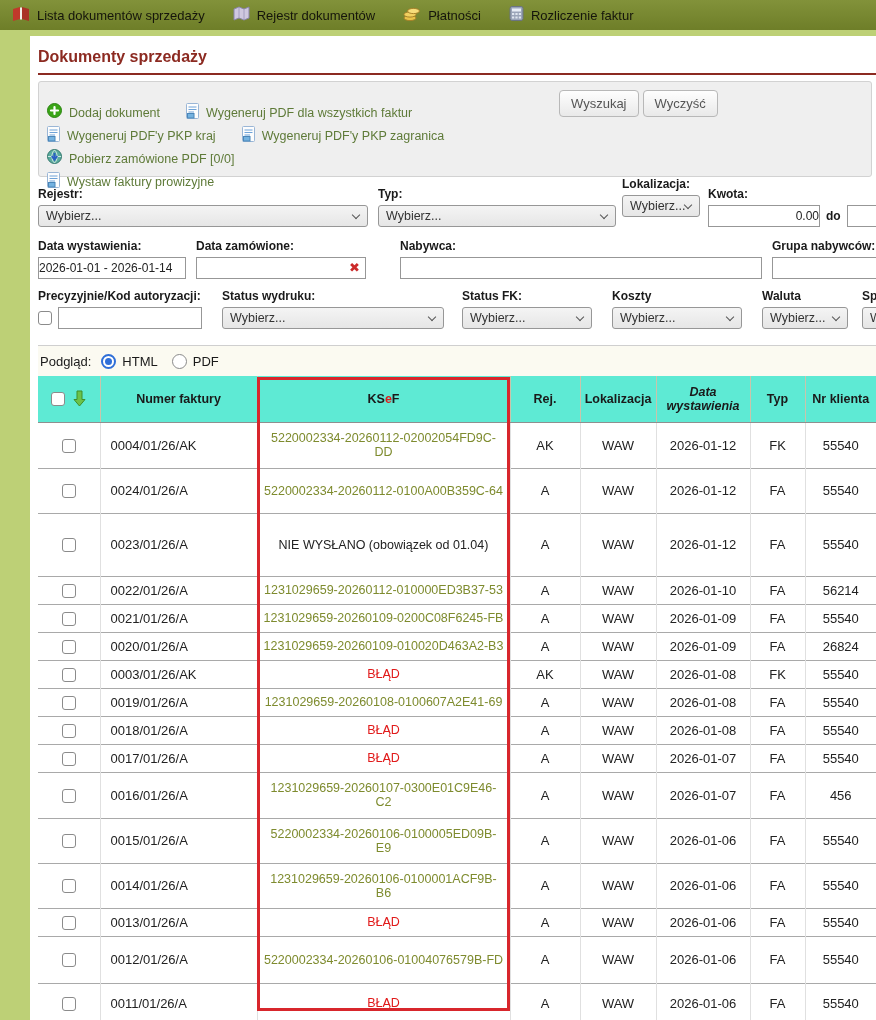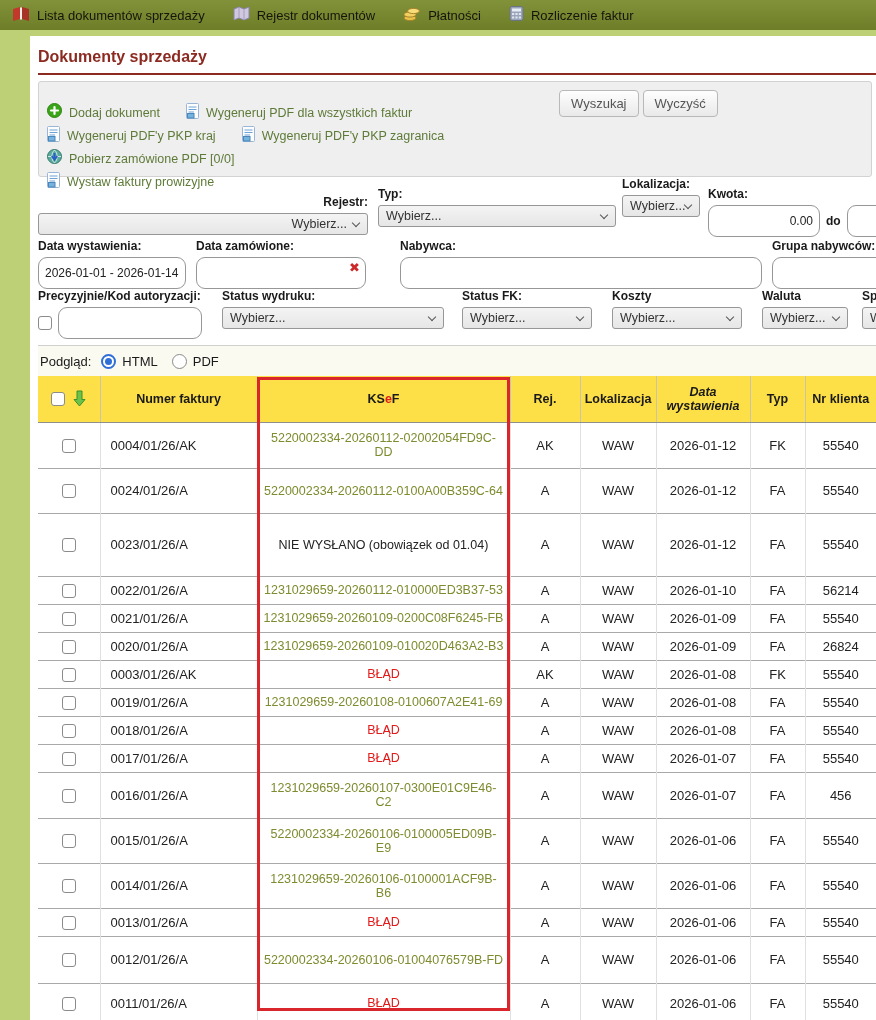--- a/index.html
+++ b/index.html
@@ -34,22 +34,22 @@
 
   
   #filters { position:relative; height:168px; }
   .fg { position:absolute; }
   .fg .flabel { display:block; font-size:12px; font-weight:bold; color:#1a1a1a; margin-bottom:4px; }
   .sel { position:relative; height:22px; background:linear-gradient(#f4f4f4,#e6e6e6);
          border:1px solid #979797; border-radius:3px; font-size:12.5px; color:#333;
          line-height:20px; padding:0 20px 0 7px; cursor:pointer; white-space:nowrap; overflow:hidden; }
   .chev { position:absolute; right:8px; top:6px; width:6px; height:6px;
           border-right:1.5px solid #555; border-bottom:1.5px solid #555; transform:rotate(45deg); }
-  .inp { height:32px; background:#fff; border:1px solid #979797; border-radius:9px;
-         font-family:inherit; font-size:12px; color:#222; padding:0 6px; }
+  .inp { height:22px; background:#fff; border:1px solid #979797; border-radius:0;
+         font-family:inherit; font-size:12px; color:#222; padding:0 0; }
   .inp-wrap { position:relative; display:inline-block; }
   .clear-x { position:absolute; right:6px; top:3px; font-size:13px; font-weight:bold;
              color:#cc2a2a; cursor:pointer; line-height:16px; }
   .cb { display:inline-block; width:14px; height:14px; background:#fff;
         border:1px solid #8b8b8b; border-radius:3px; cursor:pointer; vertical-align:middle; }
   .row-inline { display:flex; align-items:center; gap:6px; }
   .do-lbl { font-size:12px; font-weight:bold; color:#1a1a1a; }
 
   
   #preview-row { margin-left:8px; width:838px; height:31px; border-top:1px solid #cfcfcf;
@@ -60,21 +60,21 @@
   .radio.checked { border:2px solid #2f6fd8; }
   .radio.checked::after { content:""; position:absolute; left:2px; top:2px; width:7px; height:7px;
                           border-radius:50%; background:#2f6fd8; }
   .radio-lbl { font-size:13px; color:#1a1a1a; }
 
   
   #table-wrap { position:relative; margin-left:8px; width:838px; }
   table { border-collapse:collapse; table-layout:fixed; width:838px; }
   col.c0{width:62px} col.c1{width:157px} col.c2{width:253px} col.c3{width:70px}
   col.c4{width:76px} col.c5{width:94px} col.c6{width:55px} col.c7{width:71px}
-  thead th { height:46px; background:#fde047; font-size:12.5px; font-weight:bold; color:#1a1a1a;
+  thead th { height:46px; background:#5eead4; font-size:12.5px; font-weight:bold; color:#1a1a1a;
              border-bottom:1px solid #8f8f8f; border-left:1px solid #cac4ab; text-align:center; }
   thead th:first-child { border-left:none; }
   thead th .red-e { color:#e01b1b; }
   th.c0cell { vertical-align:middle; }
   .th-tools { display:flex; align-items:center; justify-content:center; gap:8px; }
   tbody td { font-size:13px; color:#222; text-align:center; vertical-align:middle;
              border-left:1px solid #e0e0e0; background:#fff; overflow:hidden; }
   tbody td:first-child { border-left:none; }
   tbody tr { border-top:1px solid #a9a9a9; }
   tbody tr:first-child { border-top:none; }
@@ -209,21 +209,21 @@
         </div>
       </div>
     <div id="toolbar-buttons">
       <button>Wyszukaj</button>
       <button>Wyczyść</button>
     </div>
   </div>
 
   <div id="filters">
 
-    <div class="fg" style="left:8px; top:18px;text-align:right;">
+    <div class="fg" style="left:8px; top:10px;">
       <span class="flabel">Rejestr:</span>
       <div class="sel" style="width:330px">
         <span>Wybierz...</span><i class="chev"></i>
       </div>
     </div>
     <div class="fg" style="left:348px; top:10px;">
       <span class="flabel">Typ:</span>
       <div class="sel" style="width:238px">
         <span>Wybierz...</span><i class="chev"></i>
       </div>

